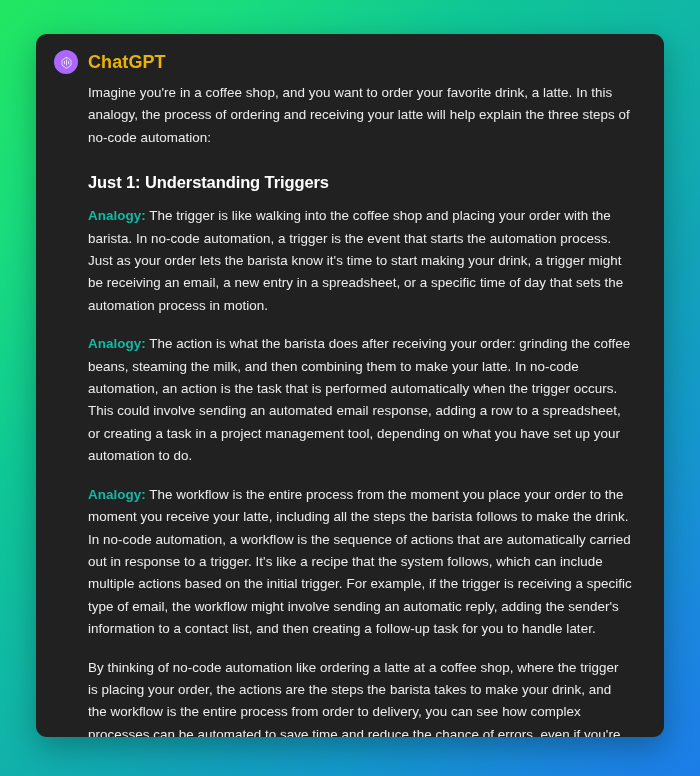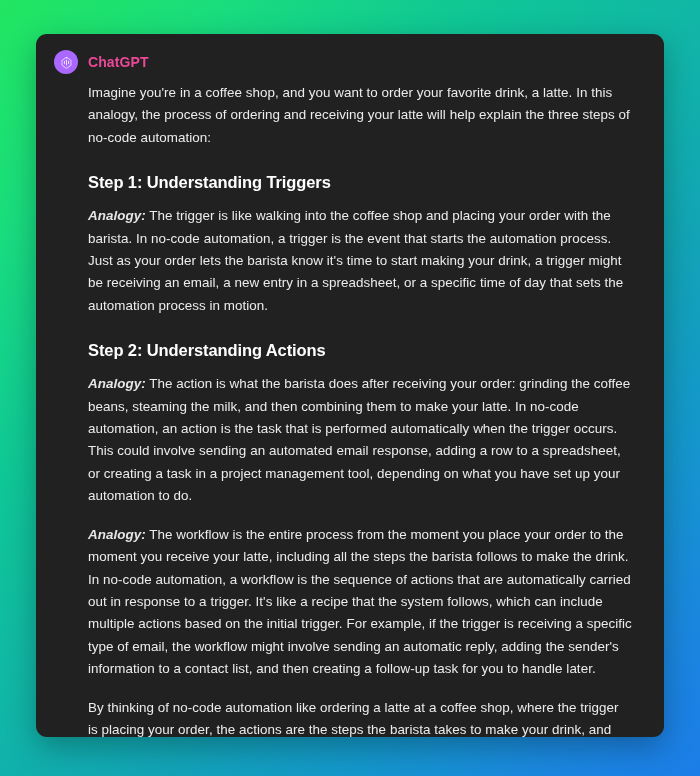--- a/index.html
+++ b/index.html
@@ -55,23 +55,23 @@
     border-radius: 50%;
     background: #ab68ff;
     display: flex;
     align-items: center;
     justify-content: center;
     flex: none;
   }
   .avatar svg { display: block; }
 
   .author {
-    font-size: 14px;
+    font-size: 18px;
     font-weight: bold;
-    color: #ec4899;
+    color: #eab308;
     letter-spacing: 0.1px;
   }
 
   .body-col {
     padding-left: 34px;
     padding-right: 10px;
   }
 
   p.para {
     font-size: 13.4px;
@@ -87,22 +87,21 @@
     font-size: 16.5px;
     font-weight: bold;
     color: #ffffff;
     line-height: 22px;
     margin: 22px 0 12px 0;
     letter-spacing: -0.1px;
   }
 
   .lead {
     font-weight: bold;
-    color: #e5e5e5;
-    font-style: italic;
+    color: #14b8a6;
   }
 
   .closing { margin-top: 22px; }
 </style>
 </head>
 <body>
 
 <div class="card">
   <div class="card-inner">
 
@@ -113,24 +112,23 @@
           <path d="M12 8.1v7.8M8.7 10v4M15.3 10v4"></path>
         </svg>
       </span>
       <span class="author">ChatGPT</span>
     </div>
 
     <div class="body-col">
 
       <p class="para">Imagine you're in a coffee shop, and you want to order your favorite drink, a latte. In this analogy, the process of ordering and receiving your latte will help explain the three steps of no-code automation:</p>
 
-      <h3 class="step">Step 1: Understanding Triggers</h3>
+      <h3 class="step">Just 1: Understanding Triggers</h3>
       <p class="para"><span class="lead">Analogy:</span><span> The trigger is like walking into the coffee shop and placing your order with the barista. In no-code automation, a trigger is the event that starts the automation process. Just as your order lets the barista know it's time to start making your drink, a trigger might be receiving an email, a new entry in a spreadsheet, or a specific time of day that sets the automation process in motion.</span></p>
 
-      <h3 class="step">Step 2: Understanding Actions</h3>
       <p class="para"><span class="lead">Analogy:</span><span> The action is what the barista does after receiving your order: grinding the coffee beans, steaming the milk, and then combining them to make your latte. In no-code automation, an action is the task that is performed automatically when the trigger occurs. This could involve sending an automated email response, adding a row to a spreadsheet, or creating a task in a project management tool, depending on what you have set up your automation to do.</span></p>
 
       <p class="para"><span class="lead">Analogy:</span><span> The workflow is the entire process from the moment you place your order to the moment you receive your latte, including all the steps the barista follows to make the drink. In no-code automation, a workflow is the sequence of actions that are automatically carried out in response to a trigger. It's like a recipe that the system follows, which can include multiple actions based on the initial trigger. For example, if the trigger is receiving a specific type of email, the workflow might involve sending an automatic reply, adding the sender's information to a contact list, and then creating a follow-up task for you to handle later.</span></p>
 
       <p class="para closing">By thinking of no-code automation like ordering a latte at a coffee shop, where the trigger is placing your order, the actions are the steps the barista takes to make your drink, and the workflow is the entire process from order to delivery, you can see how complex processes can be automated to save time and reduce the chance of errors, even if you're not familiar with coding.</p>
 
     </div>
   </div>
 </div>
 

